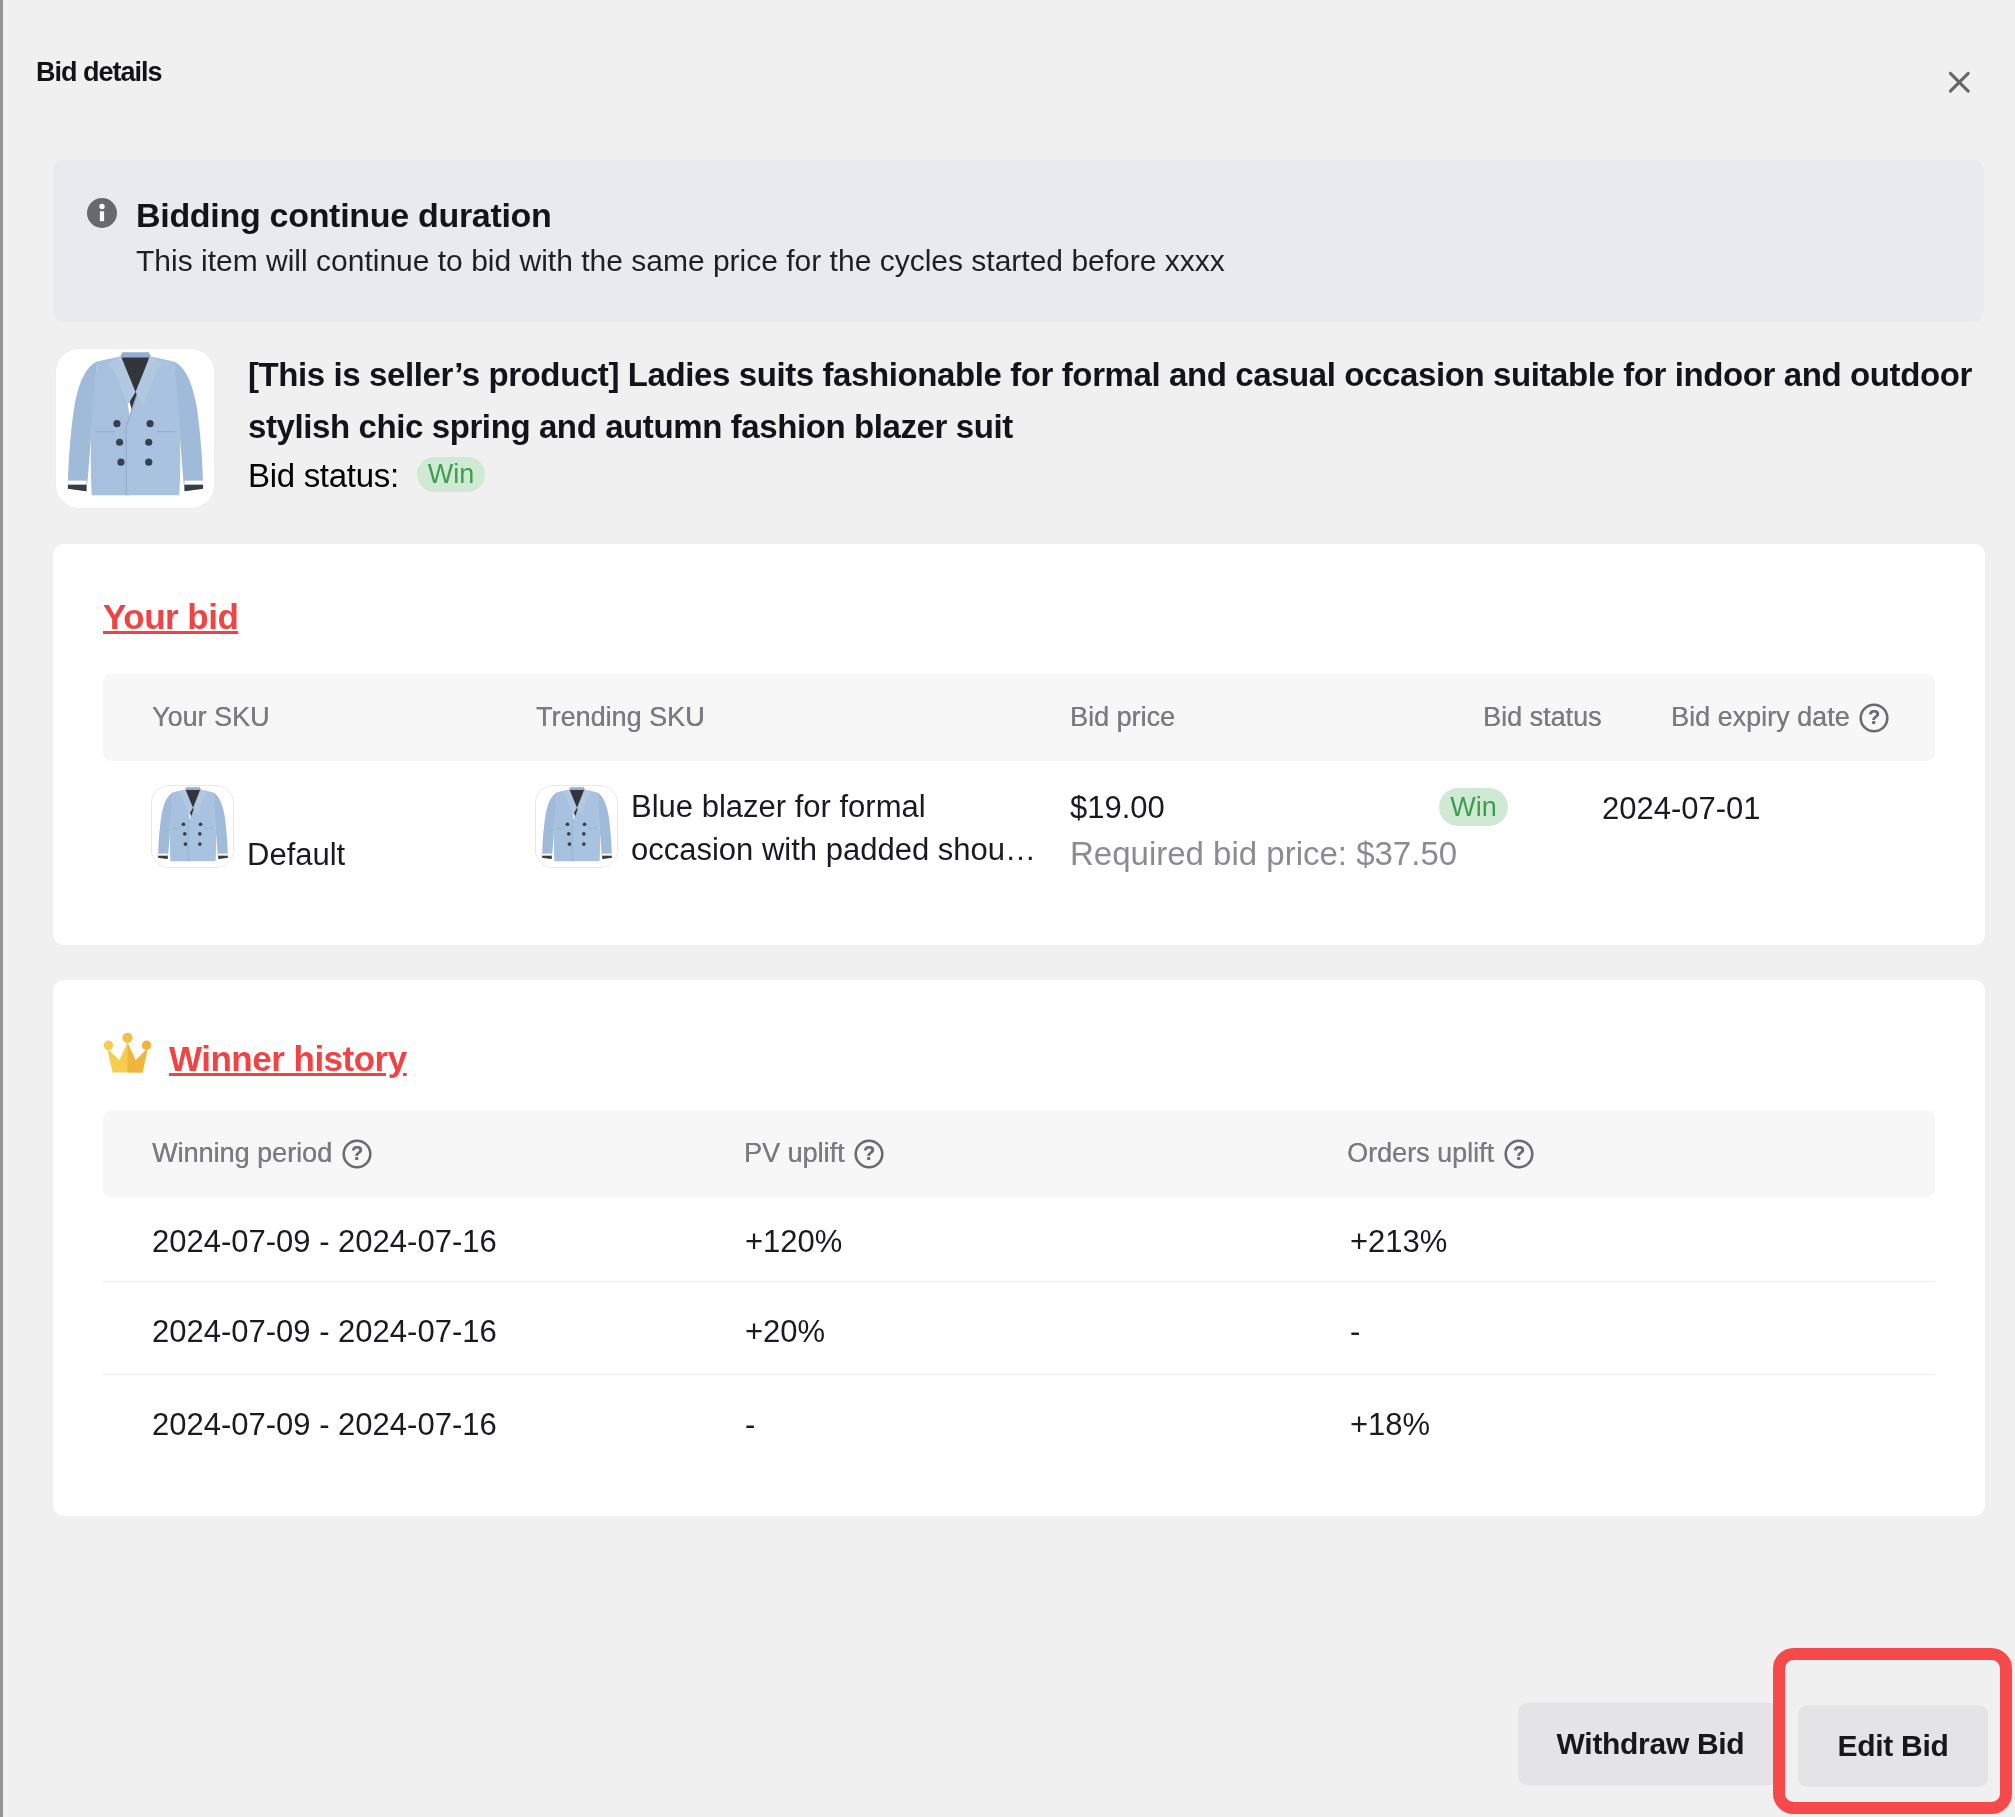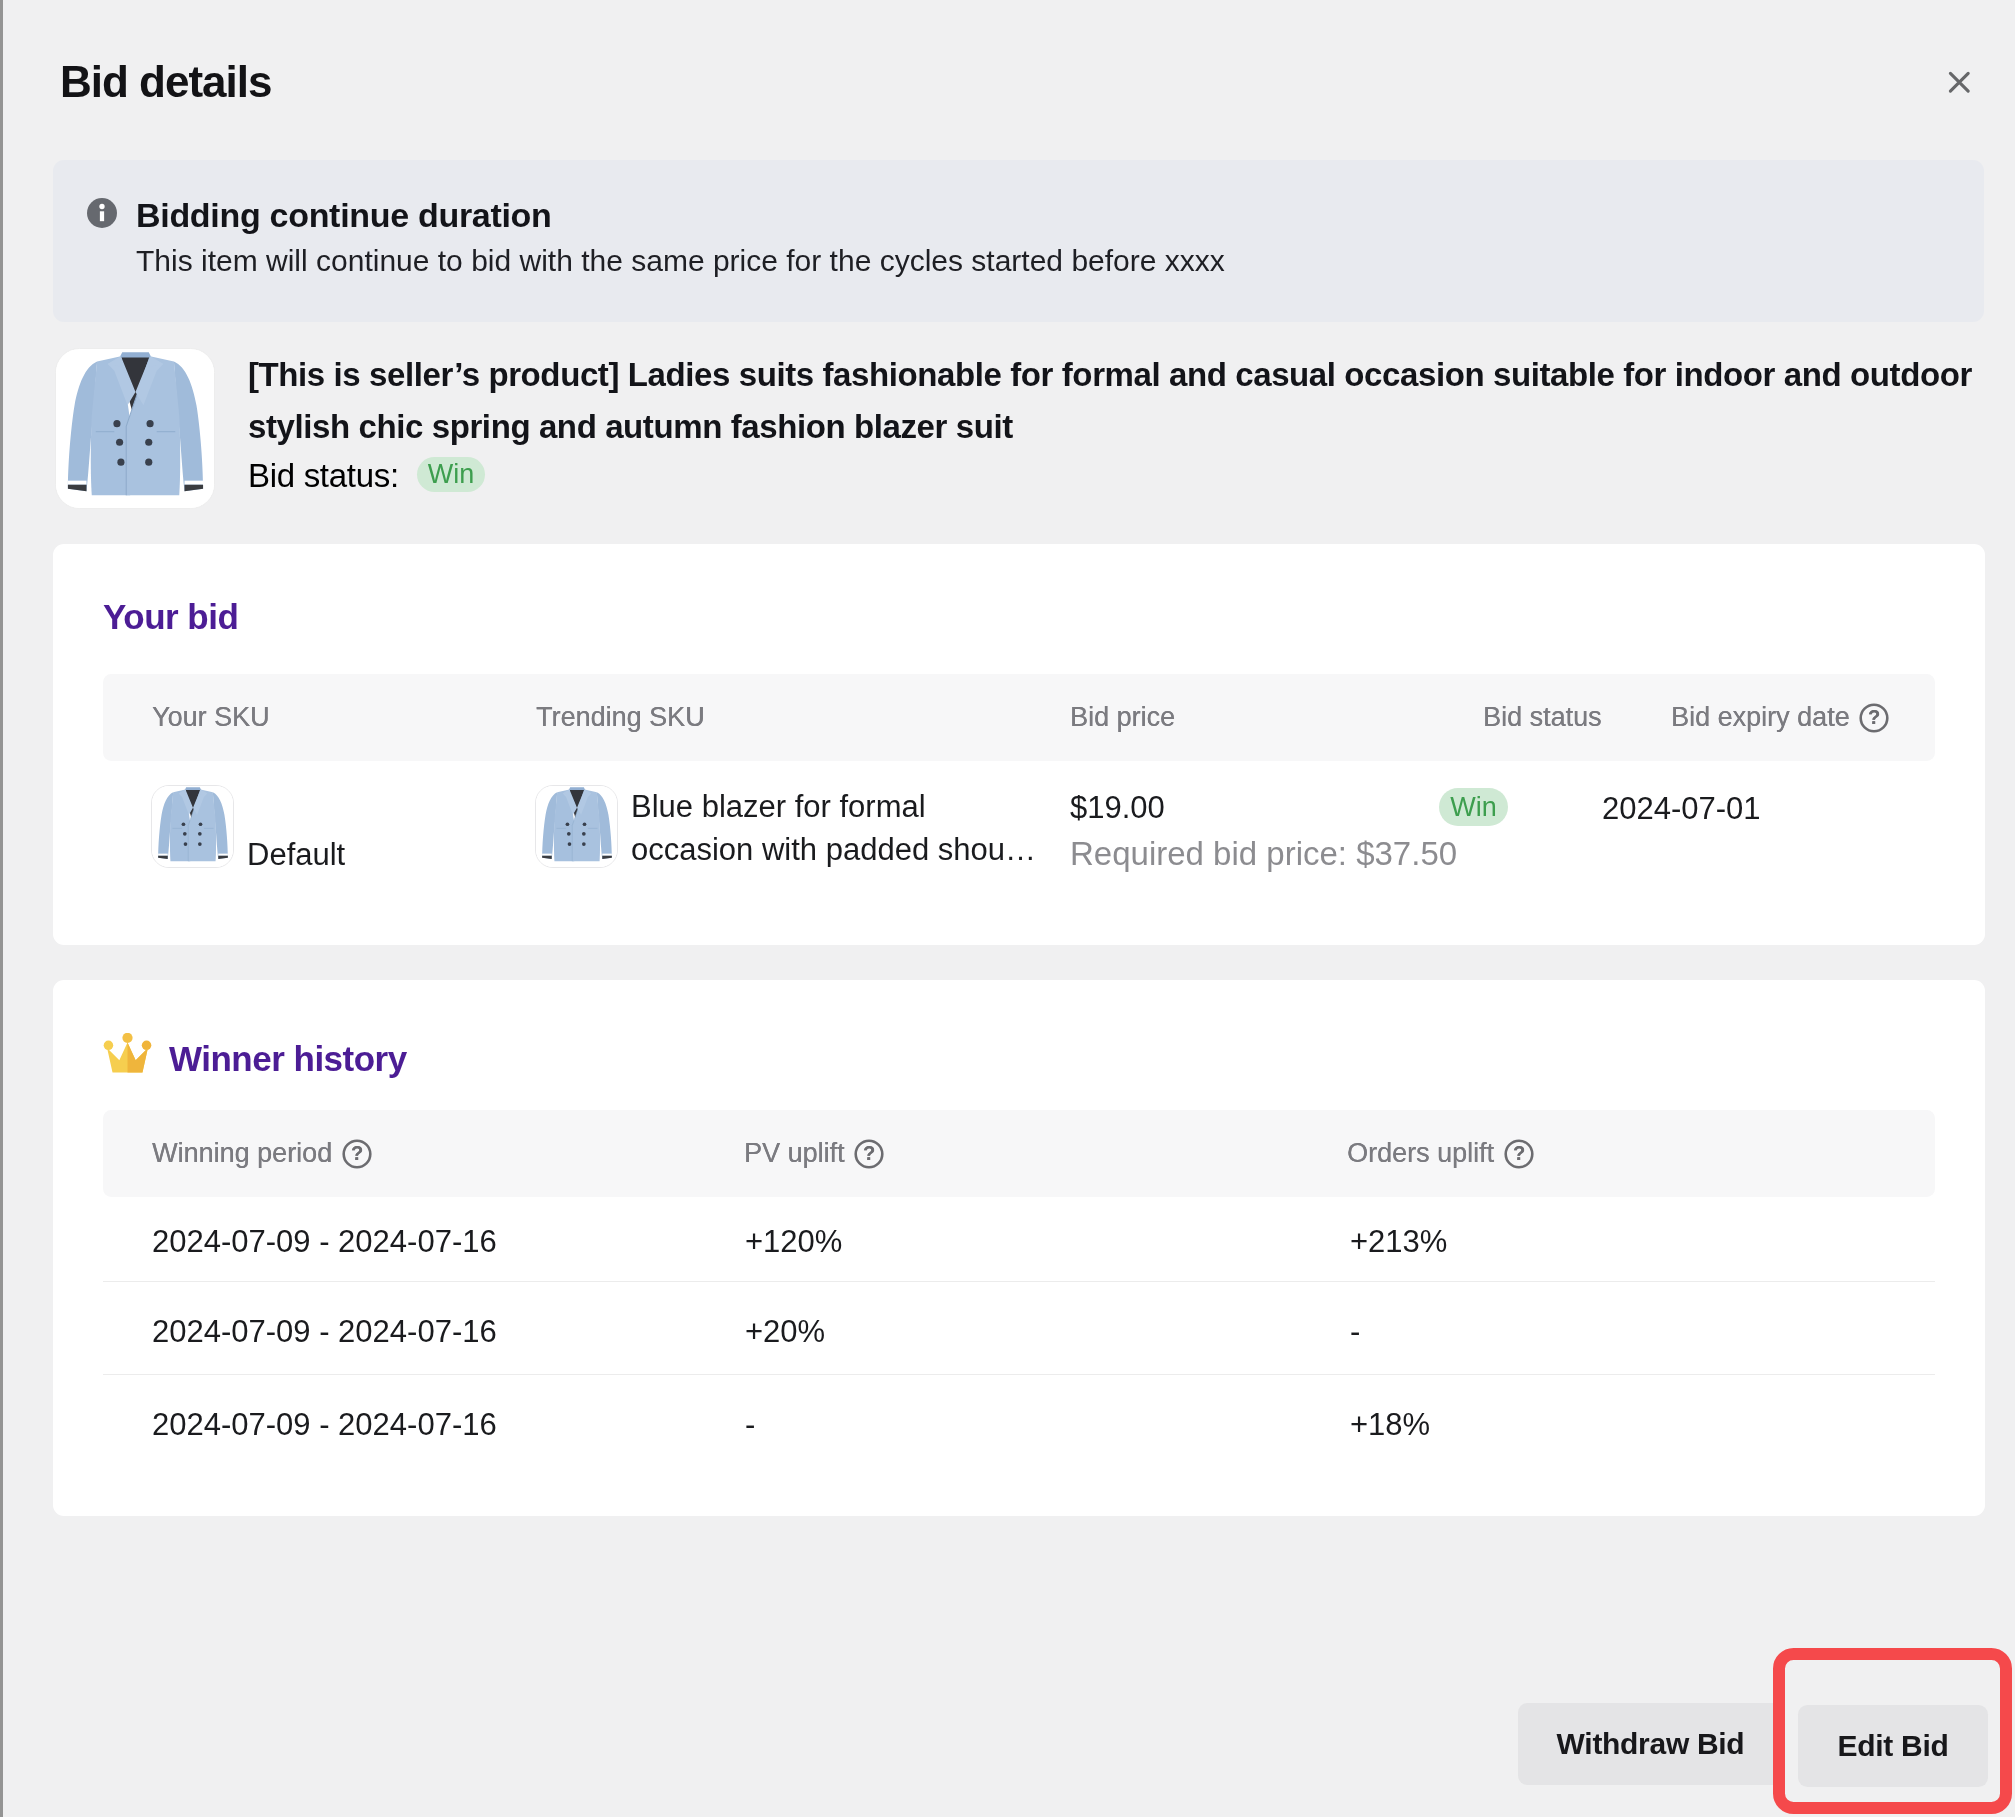--- a/index.html
+++ b/index.html
@@ -5,38 +5,38 @@
   * { margin:0; padding:0; box-sizing:border-box; }
   html,body { width:2015px; height:1818px; }
   body {
     font-family:"Liberation Sans", sans-serif;
     background:#f0f0f1;
     position:relative;
     overflow:hidden;
     color:#16161a;
   }
   .leftstrip { position:absolute; left:0; top:0; width:3.4px; height:1818px; background:#949494; }
-  .title { position:absolute; left:60px; top:57px; font-size:44px; font-weight:700; color:#131316; letter-spacing:-1px; }
+  .title { position:absolute; left:36px; top:57px; font-size:27px; font-weight:700; color:#131316; letter-spacing:-1px; }
   .close { position:absolute; left:1947px; top:70px; width:24.6px; height:24.6px; }
 
   .infobox { position:absolute; left:53px; top:160px; width:1931px; height:162px; background:#e8eaef; border-radius:11px; }
   .infoicon { position:absolute; left:87px; top:198px; width:30px; height:30px; }
   .infotitle { position:absolute; left:136px; top:196px; font-size:34px; font-weight:700; color:#131419; letter-spacing:-0.3px; }
   .infobody { position:absolute; left:136px; top:244px; font-size:30px; font-weight:400; color:#1e1f24; }
 
   .prodimg { position:absolute; left:55px; top:348px; width:160px; height:161px; background:#fff; border:0.7px solid #ededed; border-radius:24.6px; overflow:hidden; }
   .prodtitle { position:absolute; left:248px; top:349px; width:1746px; font-size:33px; font-weight:700; line-height:52px; color:#131419; letter-spacing:-0.4px; }
   .bidstatus { position:absolute; left:248px; top:457px; font-size:33px; color:#000000; letter-spacing:-0.3px; }
   .pill { display:inline-flex; align-items:center; justify-content:center; background:#cfe9d4; color:#3d9e4e; border-radius:20.5px; font-weight:500; }
   .pill1 { position:absolute; left:417px; top:457px; width:68px; height:35px; font-size:27px; }
 
   .card { position:absolute; left:53px; background:#ffffff; border-radius:11px; }
   .card1 { top:544px; width:1932px; height:401px; }
   .card2 { top:980px; width:1932px; height:536px; }
-  .cardhead { position:absolute; left:50px; font-size:35px; font-weight:700; color:#4c1d95; letter-spacing:-0.5px; }
+  .cardhead { position:absolute; left:50px; font-size:35px; font-weight:700; color:#ef4444; letter-spacing:-0.5px;text-decoration:underline; }
   .thead { position:absolute; left:50px; width:1832px; height:87px; background:#f7f7f8; border-radius:8.2px; }
   .th { position:absolute; top:0; height:87px; display:flex; align-items:center; font-size:27px; font-weight:500; color:#7b7b80; text-shadow:0.3px 0 0 #7b7b80; }
   .qicon { display:inline-block; margin-left:9.5px; }
   .rowtext { font-size:31px; color:#1a1b1e; }
   .thumb { position:absolute; width:83px; height:83px; background:#fff; border:0.7px solid #e7e7e9; border-radius:18px; overflow:hidden; }
   .sep { position:absolute; left:50px; width:1832px; height:0.7px; background:#ececec; }
 
   .btn { position:absolute; top:1703px; height:82px; background:#e4e4e6; border-radius:9.5px; display:flex; align-items:center; justify-content:center; font-size:30px; font-weight:700; color:#18181b; letter-spacing:-0.3px; }
   .btn-withdraw { left:1518px; width:265px; }
   .btn-edit { left:1798px; top:1705px; width:190px; }

